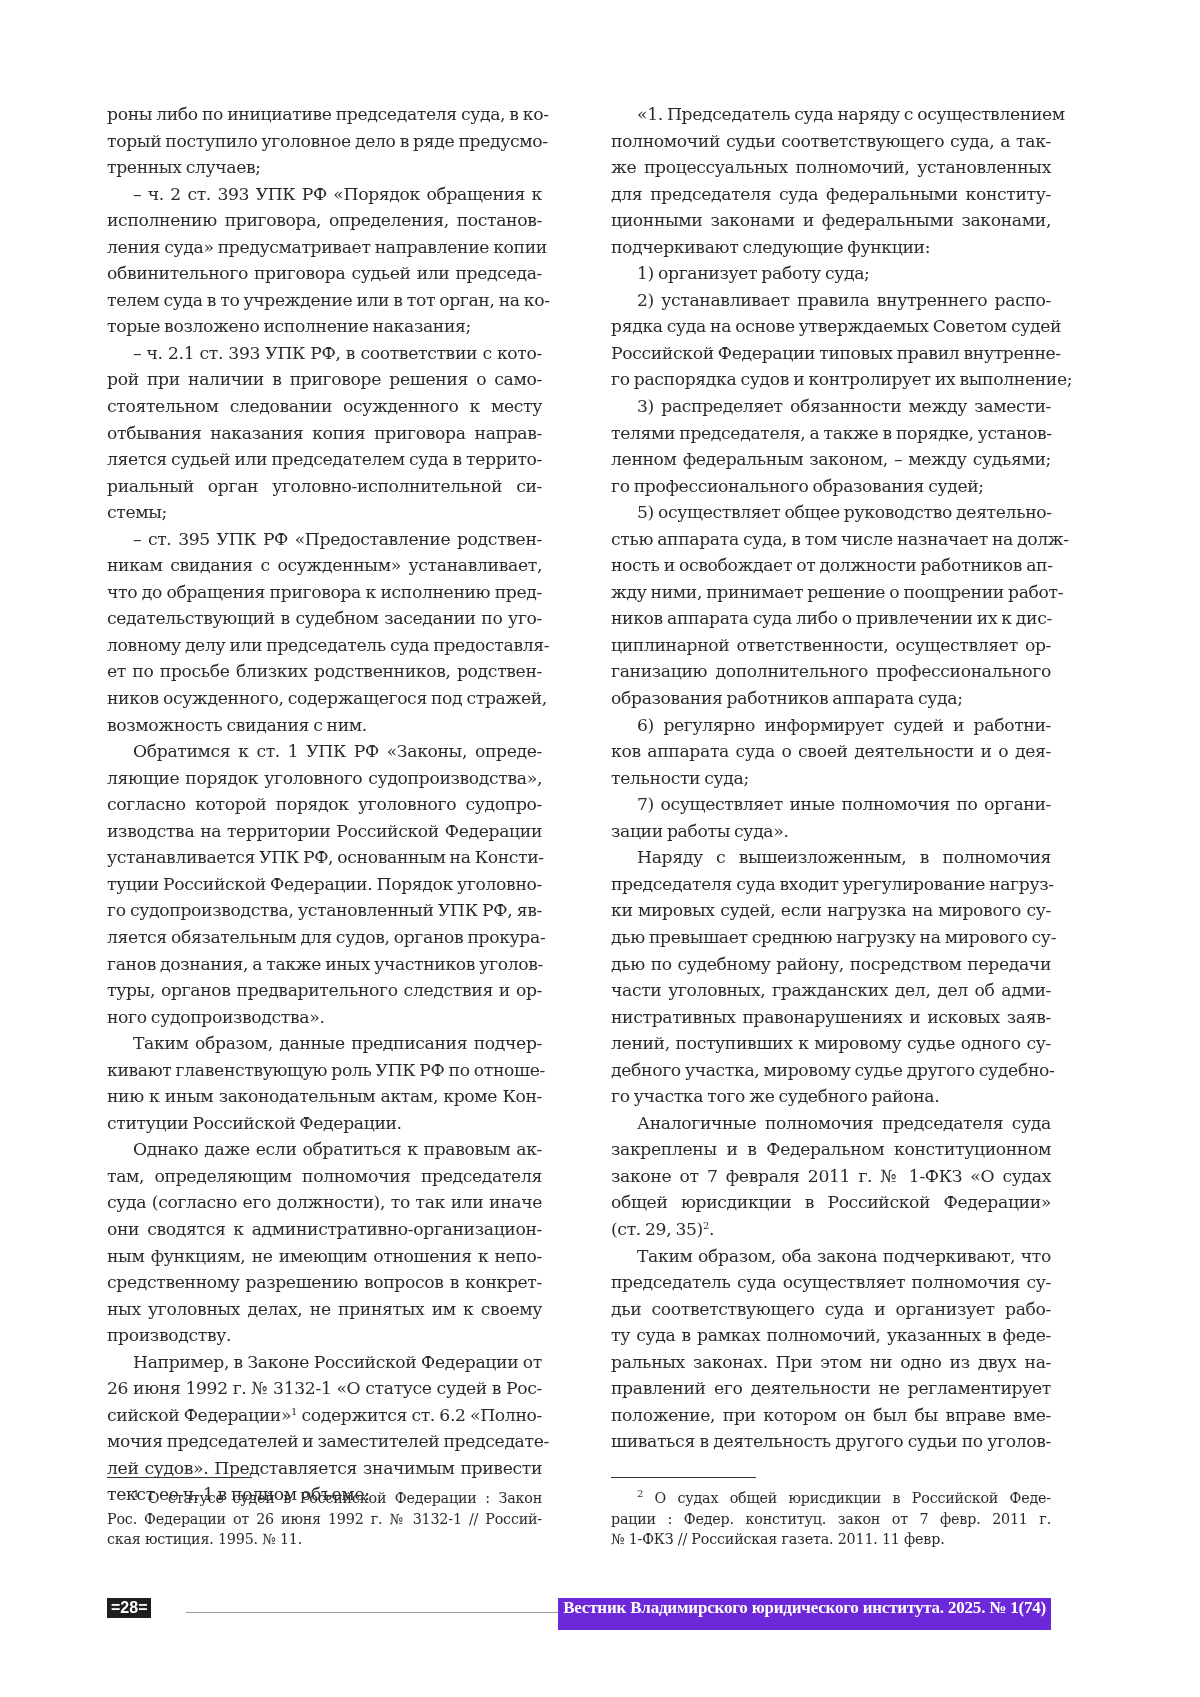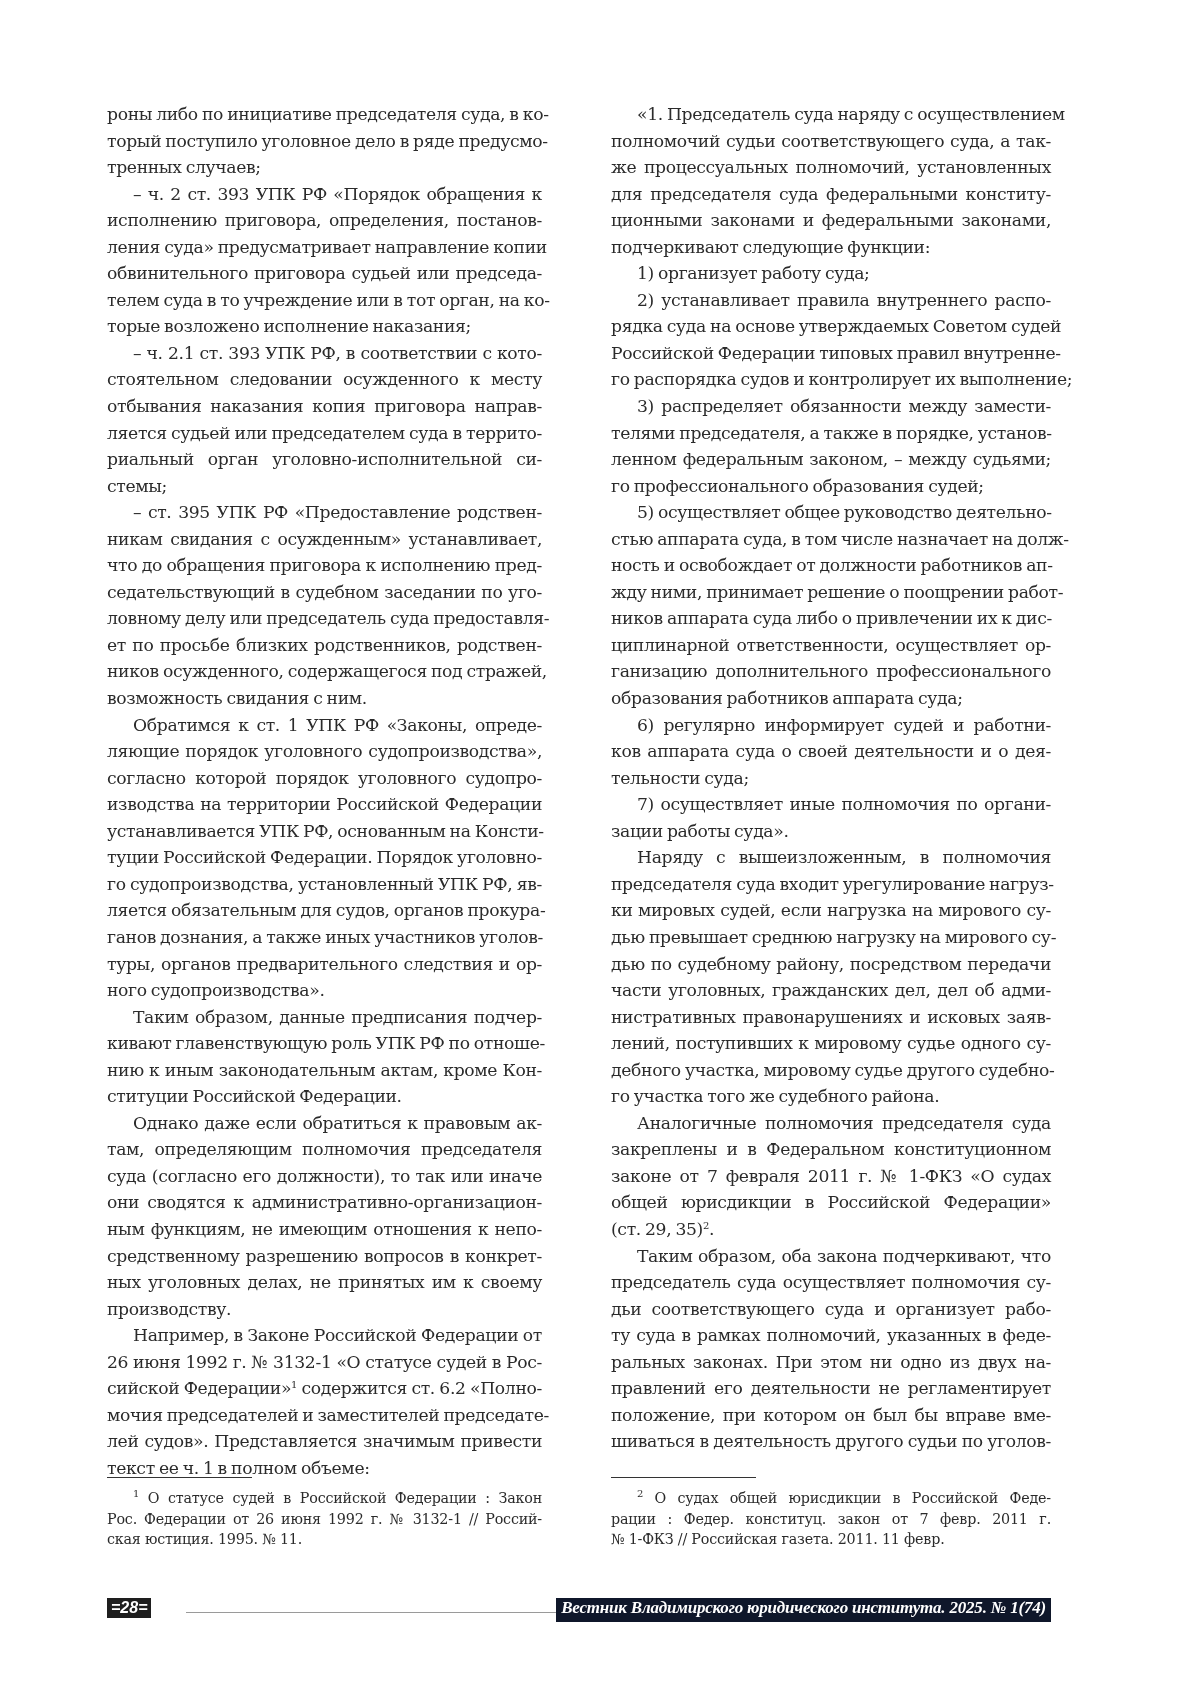--- a/index.html
+++ b/index.html
@@ -16,43 +16,44 @@
   .line span.txt { display: inline; }
   .fn-block { position: absolute; top: 1477px; }
   .fn-left { left: 107px; width: 435px; }
   .fn-right { left: 611px; width: 440px; }
   .fn-rule { width: 145px; height: 0; border-top: 1.6px solid #333; margin-bottom: 10px; }
   .fn-line { display: block; font-size: 14.3px; line-height: 20.5px; height: 20.5px;
              text-align: justify; text-align-last: justify; white-space: nowrap; letter-spacing: -0.2px; }
   .fn-line.last { text-align-last: left; }
   .fn-line.indent { padding-left: 26px; }
   sup { font-size: 10px; vertical-align: 6px; line-height: 0; }
-  .footer { position: absolute; top: 1598px; left: 107px; width: 944px; height: 24px; font-style: italic; }
+  .footer { position: absolute; top: 1598px; left: 107px; width: 944px; height: 24px; }
   .page-num { position: absolute; left: 0; top: 0; height: 20px; padding: 0 4px;
               background: #1e1e1e; color: #fff; font-family: "Liberation Sans", sans-serif;
               font-weight: bold; font-size: 16px; line-height: 20px; }
   .footer-rule { position: absolute; left: 79px; right: 490px; top: 14px; border-top: 1.2px solid #9a9a9a; }
-  .journal { position: absolute; right: 0; top: 0; height: 24px; padding: 0 5px;
-             background: #0f172a; color: #fff; font-family: "Liberation Serif", serif;
+  .journal { position: absolute; right: 0; top: 0; height: 32px; padding: 0 5px;
+             background: #6d28d9; color: #fff; font-family: "Liberation Serif", serif;
              font-weight: bold; font-size: 17px; line-height: 20px; white-space: nowrap; letter-spacing: -0.2px; }
 </style>
 </head>
 <body>
 
 <div class="col col-left" id="left-col">
     <div class="line"><span class="txt">роны либо по инициативе председателя суда, в ко-</span></div>
     <div class="line"><span class="txt">торый поступило уголовное дело в ряде предусмо-</span></div>
     <div class="line last"><span class="txt">тренных случаев;</span></div>
     <div class="line indent"><span class="txt">– ч. 2 ст. 393 УПК РФ «Порядок обращения к</span></div>
     <div class="line"><span class="txt">исполнению приговора, определения, постанов-</span></div>
     <div class="line"><span class="txt">ления суда» предусматривает направление копии</span></div>
     <div class="line"><span class="txt">обвинительного приговора судьей или председа-</span></div>
     <div class="line"><span class="txt">телем суда в то учреждение или в тот орган, на ко-</span></div>
     <div class="line last"><span class="txt">торые возложено исполнение наказания;</span></div>
     <div class="line indent"><span class="txt">– ч. 2.1 ст. 393 УПК РФ, в соответствии с кото-</span></div>
+    <div class="line"><span class="txt">рой при наличии в приговоре решения о само-</span></div>
     <div class="line"><span class="txt">стоятельном следовании осужденного к месту</span></div>
     <div class="line"><span class="txt">отбывания наказания копия приговора направ-</span></div>
     <div class="line"><span class="txt">ляется судьей или председателем суда в террито-</span></div>
     <div class="line"><span class="txt">риальный орган уголовно-исполнительной си-</span></div>
     <div class="line last"><span class="txt">стемы;</span></div>
     <div class="line indent"><span class="txt">– ст. 395 УПК РФ «Предоставление родствен-</span></div>
     <div class="line"><span class="txt">никам свидания с осужденным» устанавливает,</span></div>
     <div class="line"><span class="txt">что до обращения приговора к исполнению пред-</span></div>
     <div class="line"><span class="txt">седательствующий в судебном заседании по уго-</span></div>
     <div class="line"><span class="txt">ловному делу или председатель суда предоставля-</span></div>

